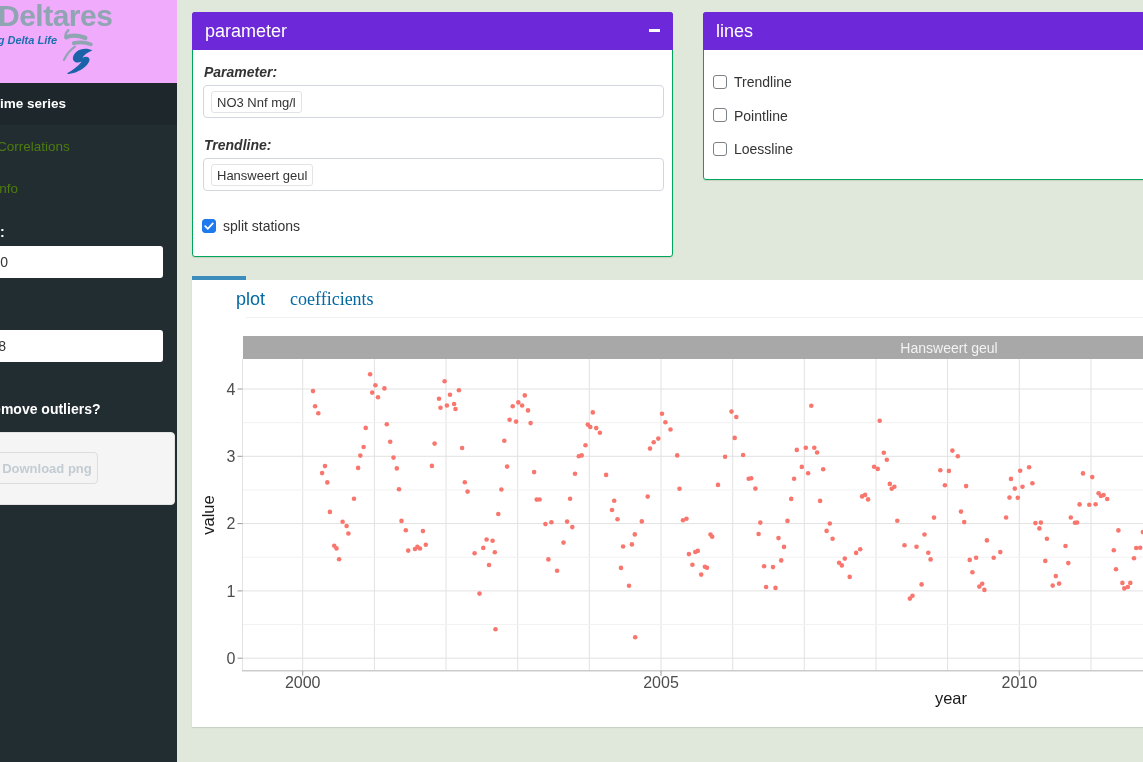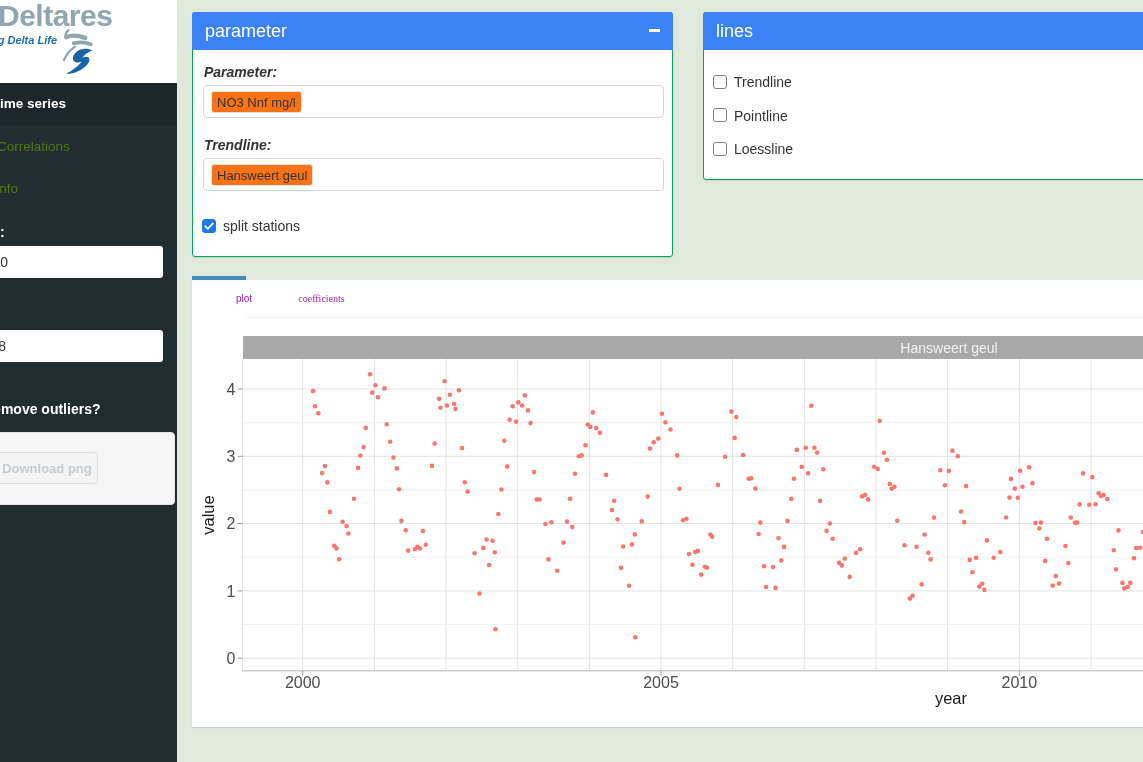--- a/index.html
+++ b/index.html
@@ -2,40 +2,40 @@
 <html><head>
 <meta charset="utf-8">
 <style>
 * { margin:0; padding:0; box-sizing:border-box; }
 html,body { width:1143px; height:762px; overflow:hidden; }
 body { font-family:"Liberation Sans", sans-serif; background:#e0e8dc; position:relative; }
 .abs { position:absolute; }
 
 
 #sidebar { left:0; top:0; width:177px; height:762px; background:#222d32; }
-#logo { left:0; top:0; width:177px; height:83px; background:#ffffff; overflow:hidden;text-align:right; }
+#logo { left:0; top:0; width:177px; height:83px; background:#f0abfc; overflow:hidden;text-align:right; }
 .mi { position:absolute; left:0; width:177px; height:42px; font-size:13.5px; color:#4d7c0f; line-height:42px; white-space:nowrap; }
 .mi.active { background:#1e282c; color:#fff; font-weight:600; }
 .slab { position:absolute; color:#fff; font-weight:bold; font-size:14px; white-space:nowrap; }
 .sinput { position:absolute; background:#fff; border-radius:3px; height:32.5px; font-size:14px; color:#333; line-height:32.5px; white-space:nowrap; overflow:hidden; }
 
 
 .box { position:absolute; background:#fff; border:1px solid #00a65a; border-radius:3px; box-shadow:0 1px 1px rgba(0,0,0,.1); }
-.boxhdr { position:absolute; left:-1px; top:-1px; right:-1px; height:38px; background:#3b82f6; border-radius:3px 3px 0 0; color:#fff; font-size:18px; line-height:38px; padding-left:13px; }
+.boxhdr { position:absolute; left:-1px; top:-1px; right:-1px; height:38px; background:#6d28d9; border-radius:3px 3px 0 0; color:#fff; font-size:18px; line-height:38px; padding-left:13px; }
 .lbl { position:absolute; font-weight:bold; font-size:14px; color:#333; white-space:nowrap;font-style:italic; }
 .tinput { position:absolute; border:1px solid #d2d6de; border-radius:4px; background:#fff; height:33px; }
-.titem { position:absolute; background:#f97316; border:1px solid #e3e3e3; border-radius:3px; font-size:13px; color:#333; padding:0 5px; height:22px; line-height:21px; }
+.titem { position:absolute; background:#ffffff; border:1px solid #e3e3e3; border-radius:3px; font-size:13px; color:#333; padding:0 5px; height:22px; line-height:21px; }
 .cb { position:absolute; width:14px; height:14px; border:1.5px solid #7c8187; border-radius:3px; background:#fff; }
 .cb.checked { background:#1e78ee; border-color:#1e78ee; }
 .cbl { position:absolute; font-size:14px; color:#333; white-space:nowrap; }
 
 
 #tabbox { left:192px; top:280px; width:951px; height:447px; background:#fff; box-shadow:0 1px 1px rgba(0,0,0,.1); }
 #tabblue { left:192px; top:276px; width:54px; height:4px; background:#3c8dbc; }
-.tab { position:absolute; top:280px; height:38px; line-height:38px; font-size:10px; color:#a21caf;padding-left:44px; }
+.tab { position:absolute; top:280px; height:38px; line-height:38px; font-size:18px; color:#0369a1;padding-left:44px; }
 #navline { left:246px; top:317px; width:897px; height:1px; background:#f1f1f1; }
 </style>
 </head>
 <body>
 <div class="abs" id="sidebar"></div>
 <div class="abs" id="logo">
 <svg width="177" height="83">
   <text x="-2" y="26" font-family="Liberation Sans, sans-serif" font-size="30" font-weight="bold" fill="#8fa5b2" letter-spacing="-0.5">Deltares</text>
   <text x="-42" y="44" font-family="Liberation Sans, sans-serif" font-size="11" font-weight="bold" font-style="italic" fill="#1c6fae">Enabling Delta Life</text>
   <g fill="none" stroke="#8fa5b2" stroke-linecap="round">

